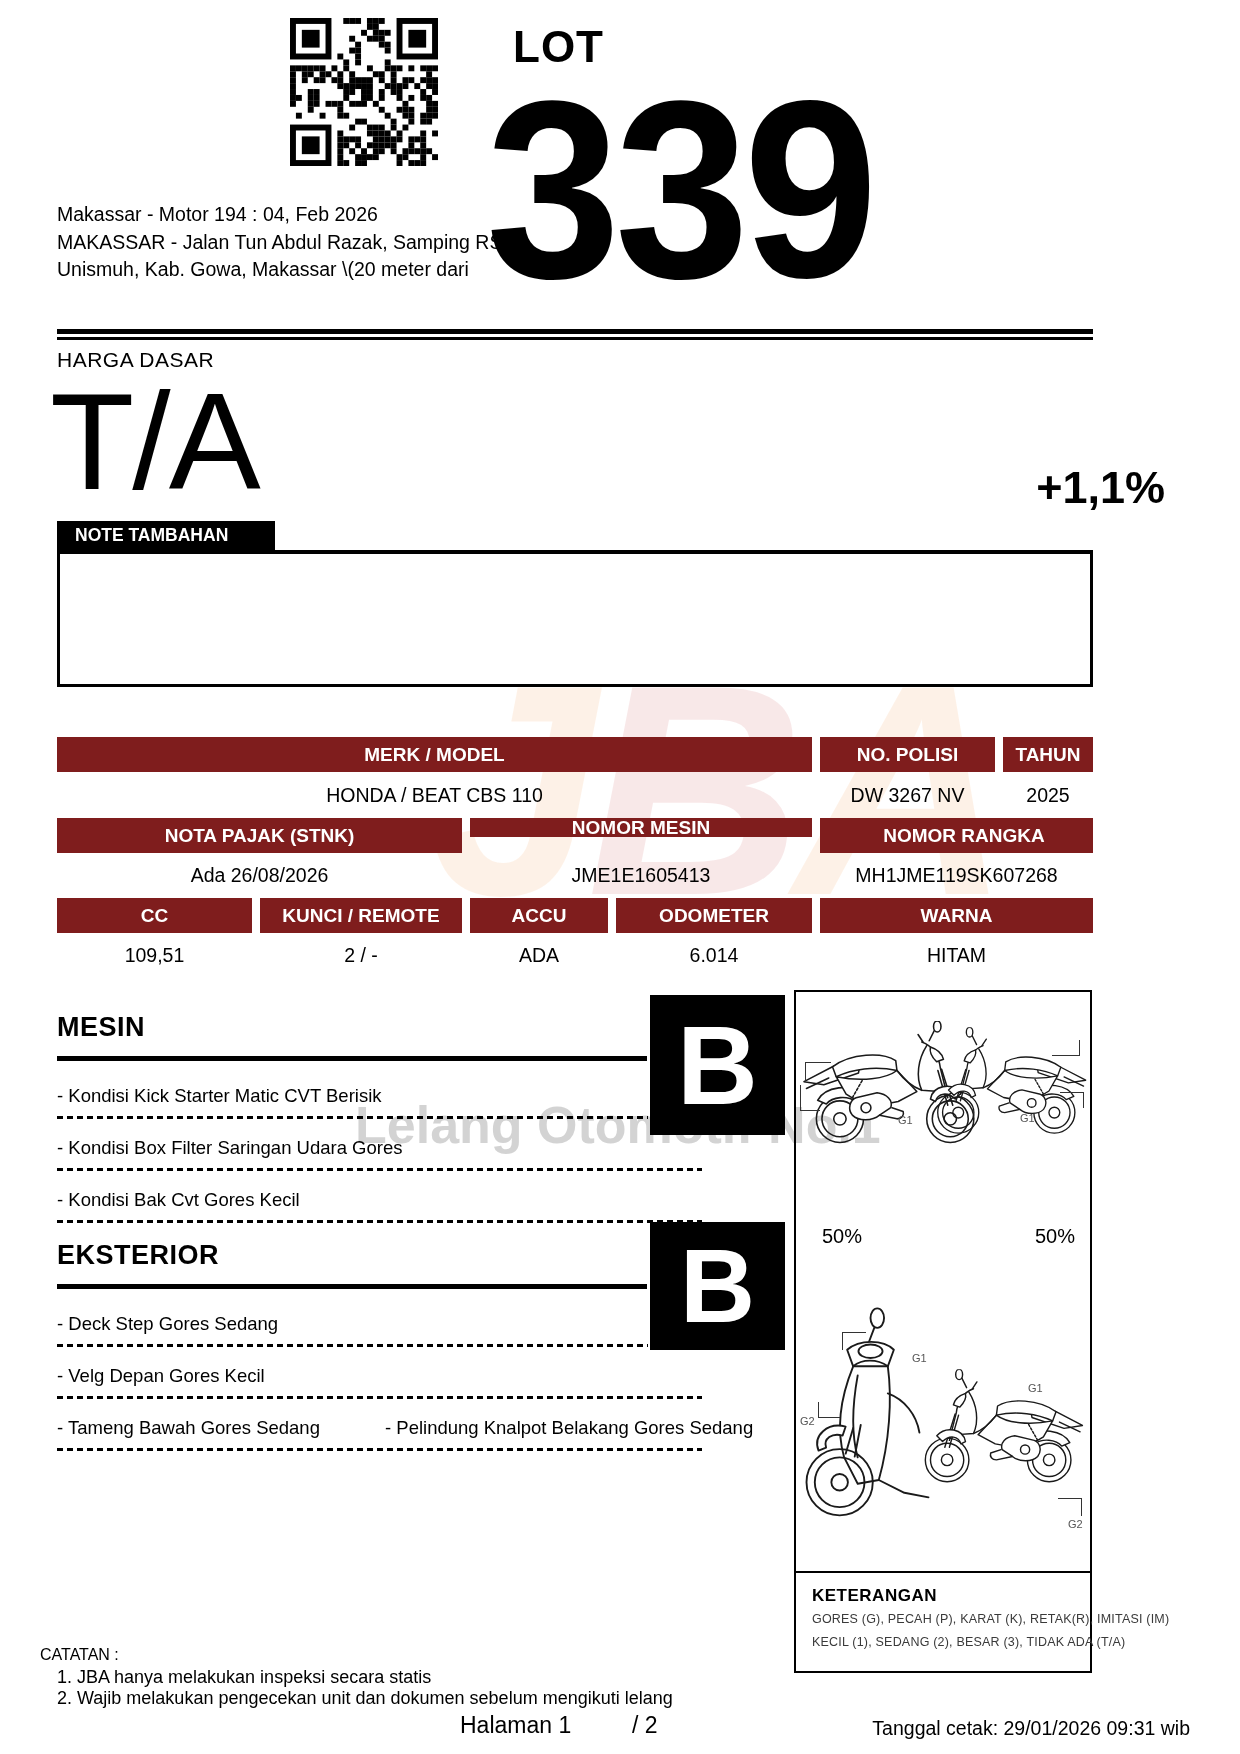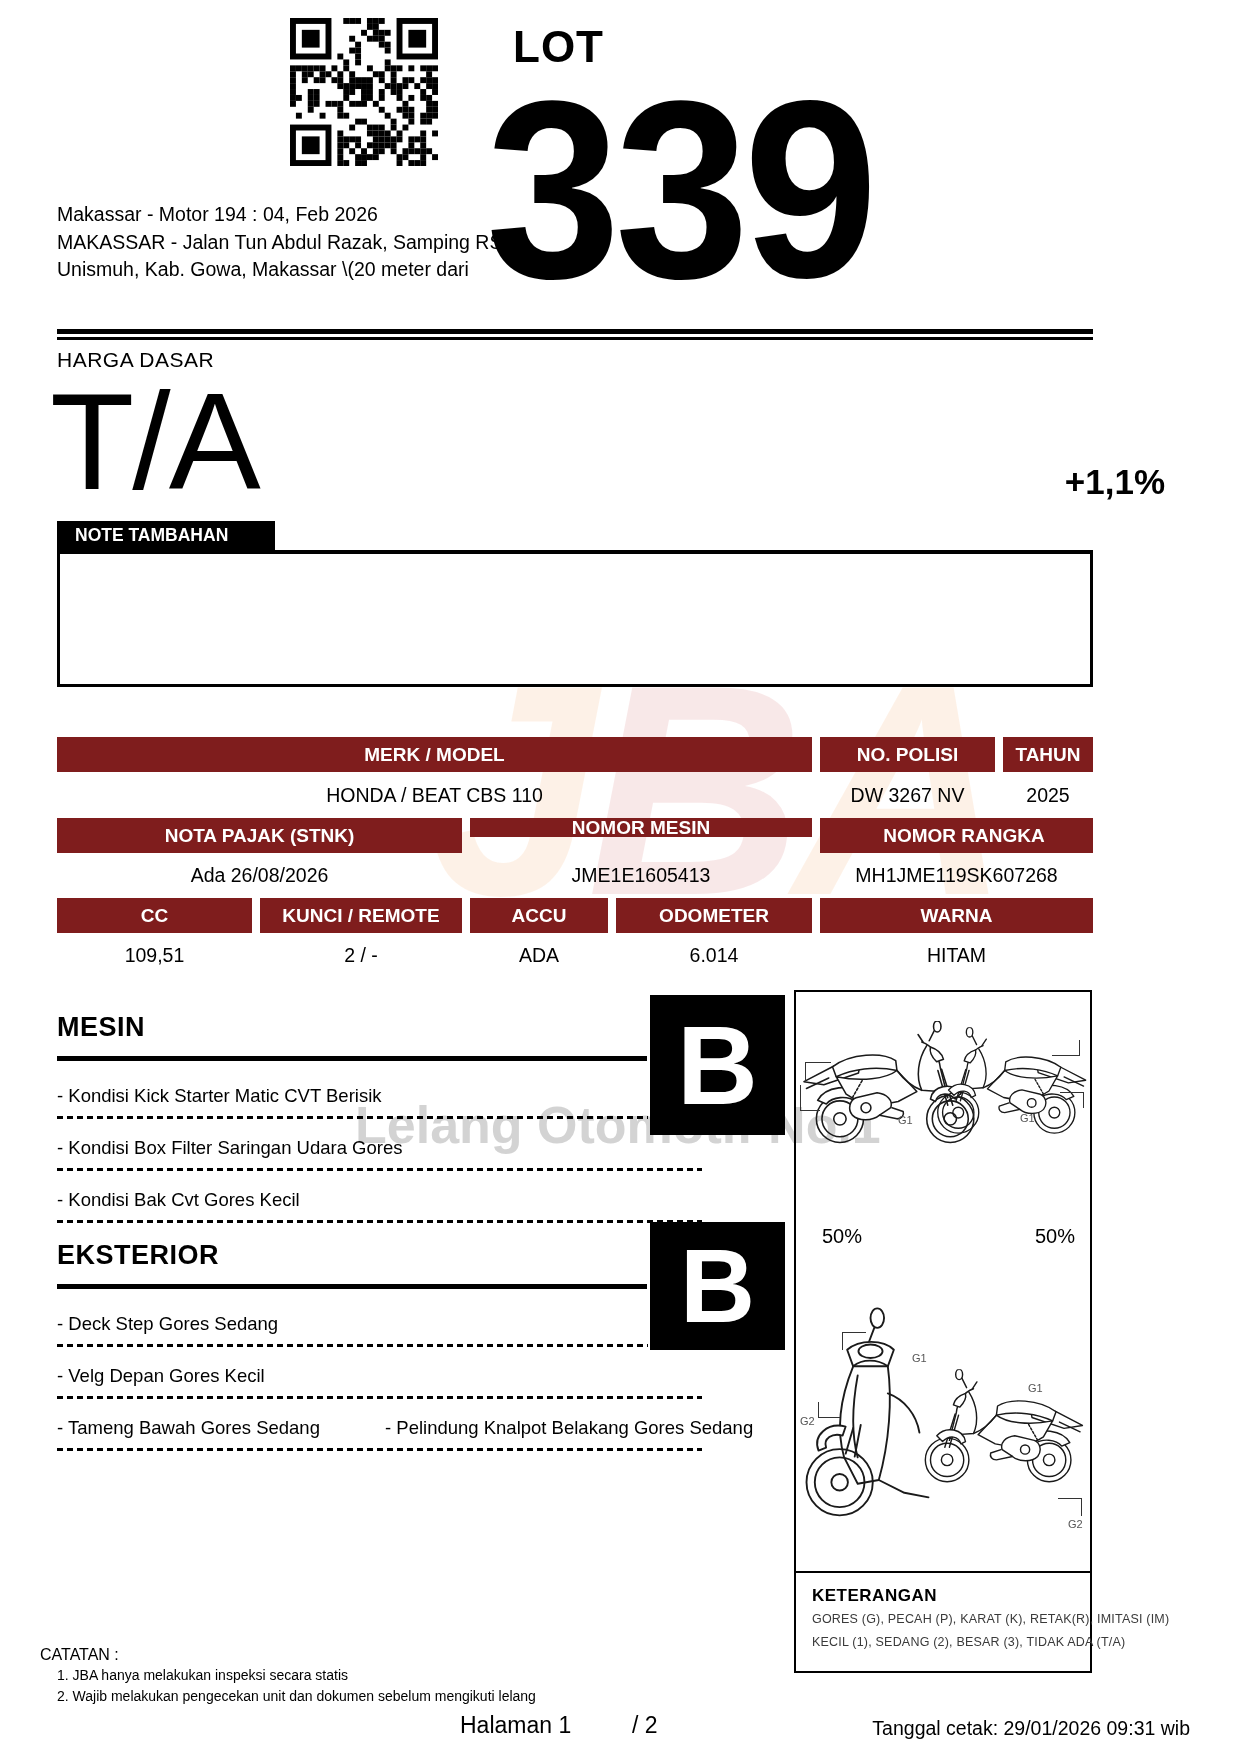--- a/index.html
+++ b/index.html
@@ -20,21 +20,21 @@
   
   .lot-label { font-size:44px; font-weight:bold; letter-spacing:1px; }
   .lot-number { font-size:252px; font-weight:bold; line-height:0.78; letter-spacing:-6px; transform:scaleX(0.96); transform-origin:left top; }
   .addr { font-size:19.5px; line-height:27.5px; }
 
   .rule-a { height:5px; background:#000; }
   .rule-b { height:3px; background:#000; }
 
   .harga-label { font-size:21px; letter-spacing:0.5px; }
   .harga-value { font-size:138px; font-weight:400; line-height:1; letter-spacing:-2px; }
-  .pct { font-size:35px; font-weight:bold; text-align:right; }
+  .pct { font-size:45px; font-weight:bold; text-align:right; }
 
   .note-label { background:#000; color:#fff; font-size:17.5px; font-weight:bold; line-height:29px; padding-left:18px; }
   .note-box { border:3px solid #000; border-top-width:4px; background:transparent; }
 
   
   .hcell { background:#7f1d1d; color:#fff; font-size:19px; font-weight:bold; text-align:center;
            display:flex; align-items:center; justify-content:center; }
   .vcell { font-size:19.5px; text-align:center; display:flex; align-items:center; justify-content:center; }
 
   
@@ -53,21 +53,21 @@
   .diagram-divider { height:2px; background:#000; }
   .wear { font-size:20px; }
   .gtag { font-size:11px; color:#555; }
   .bracket { position:absolute; border:0 solid #333; }
 
   .ket-title { font-size:17px; font-weight:bold; letter-spacing:0.5px; }
   .ket-line { font-size:12.5px; color:#3a3a3a; letter-spacing:0.2px; white-space:nowrap; }
 
   
   .cat-title { font-size:16px; }
-  .cat-item { font-size:14px; }
+  .cat-item { font-size:18px; }
   .page-num { font-size:23px; }
   .print-date { font-size:19.5px; }
 
   svg .ln { fill:none; stroke:#1a1a1a; stroke-width:2.5; stroke-linecap:round; stroke-linejoin:round; }
   svg .fl { fill:#fff; stroke:#1a1a1a; stroke-width:2.5; stroke-linejoin:round; }
 </style>
 </head>
 <body>
 
 <div class="page">

